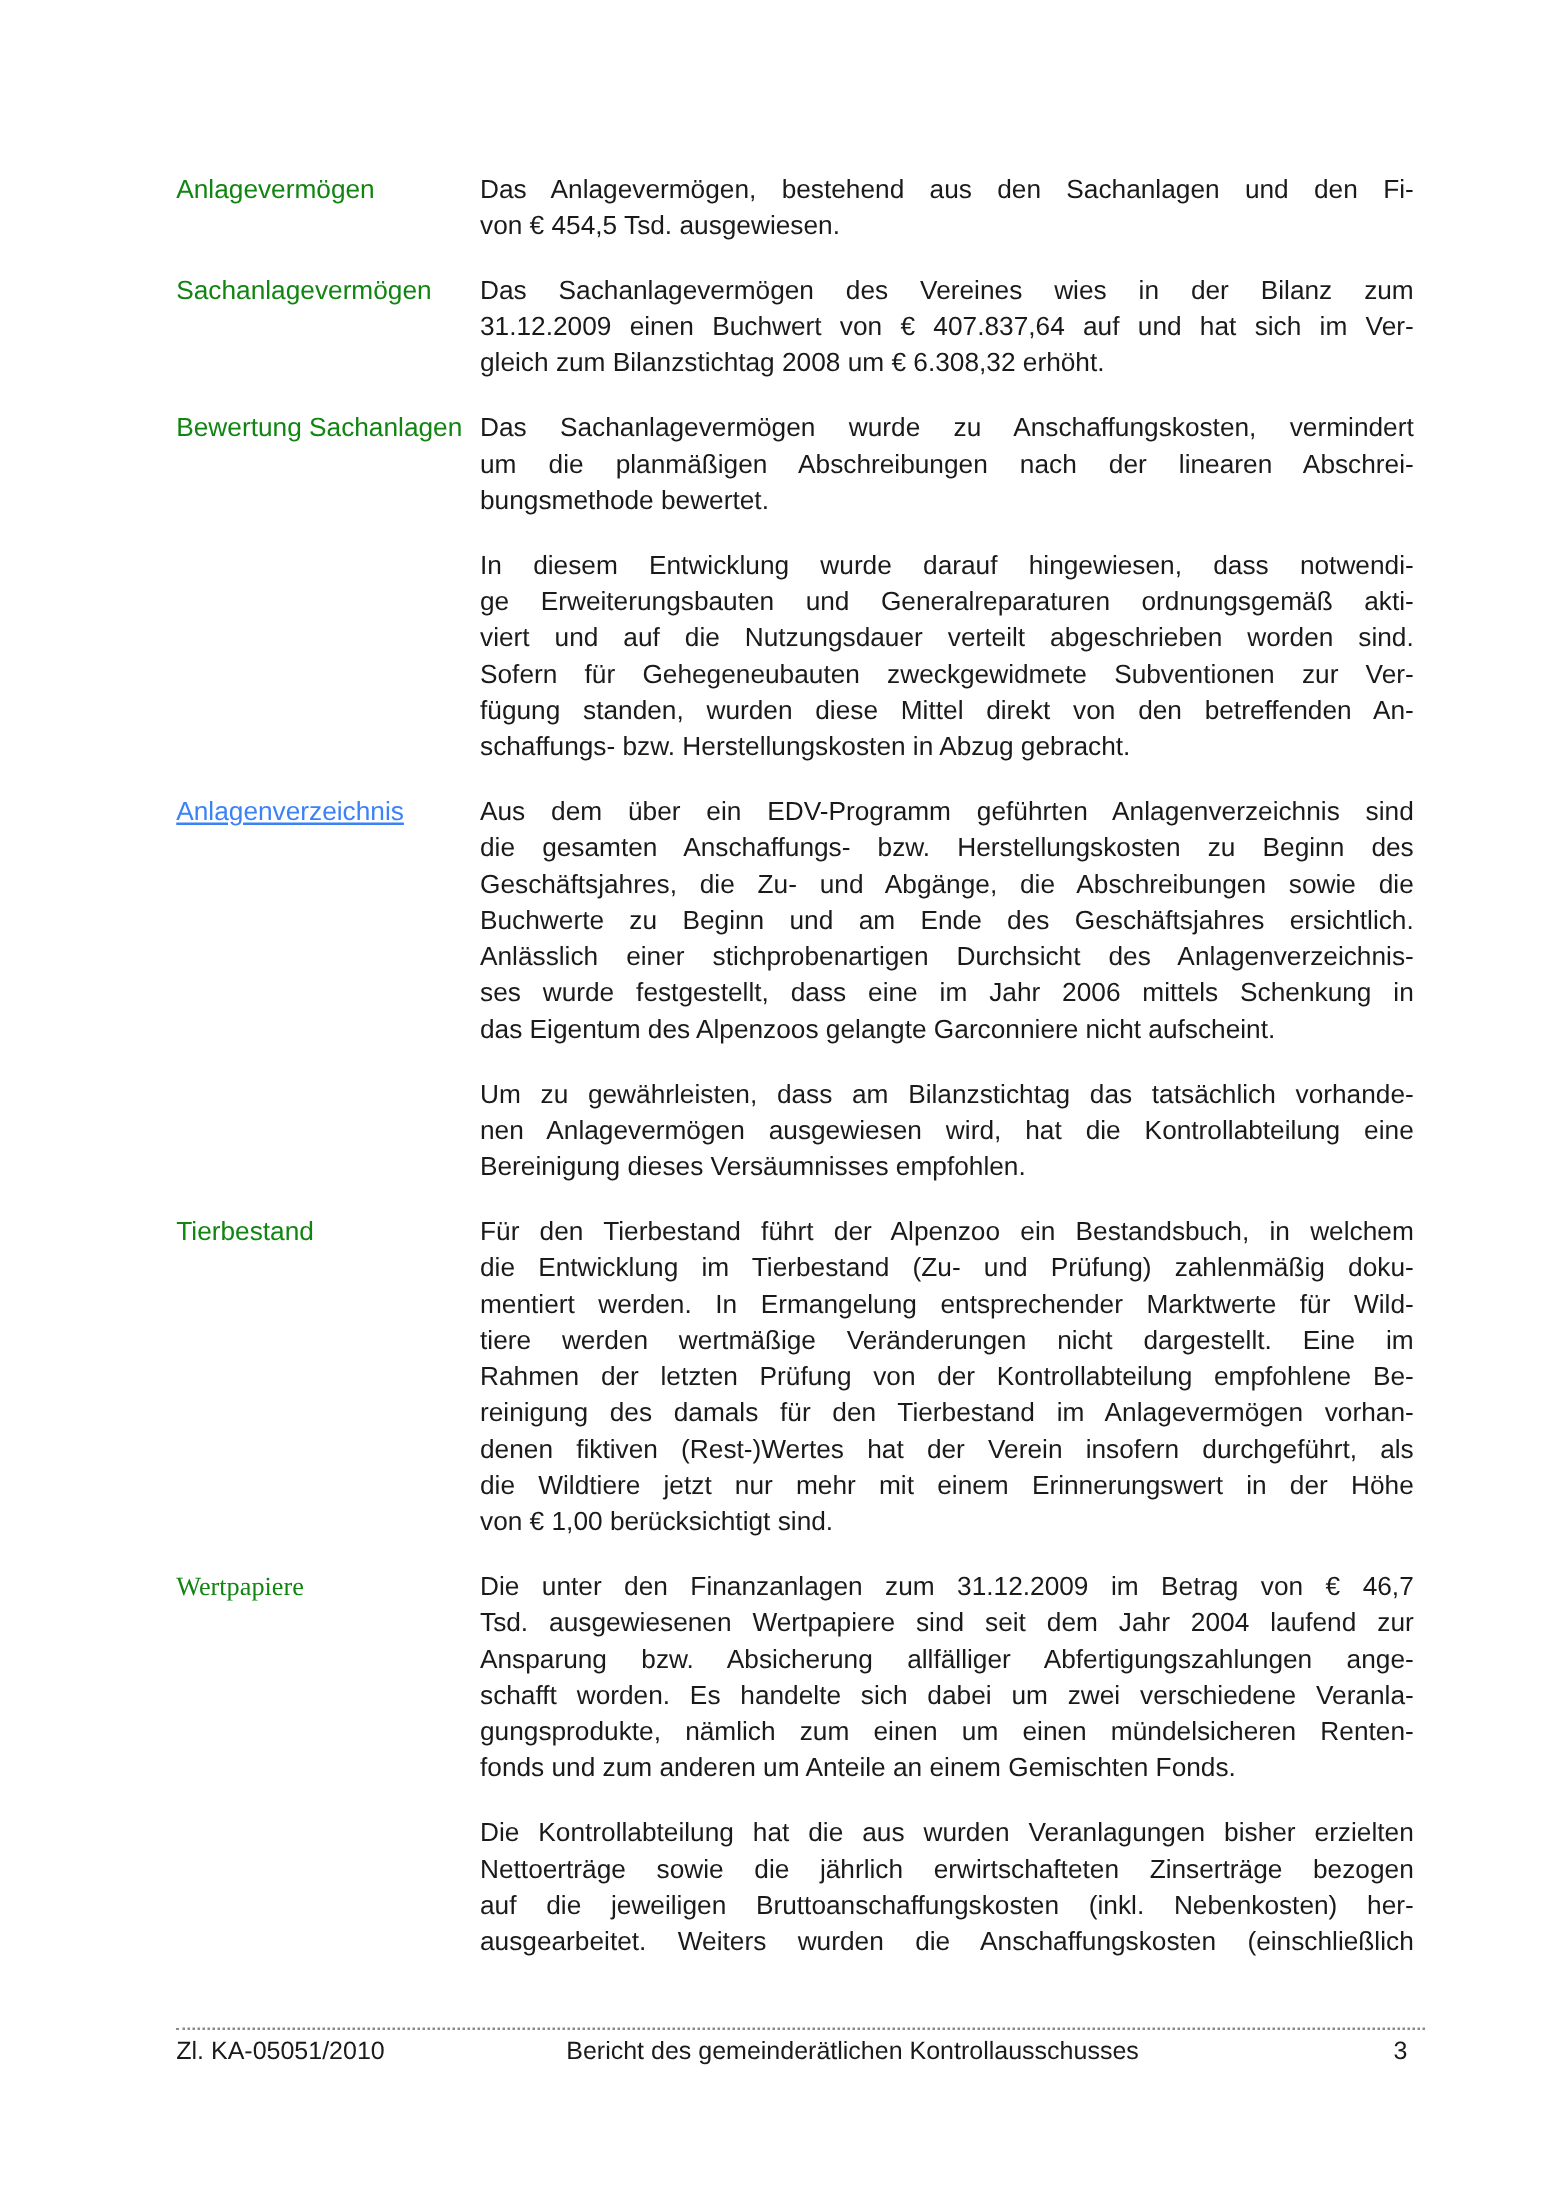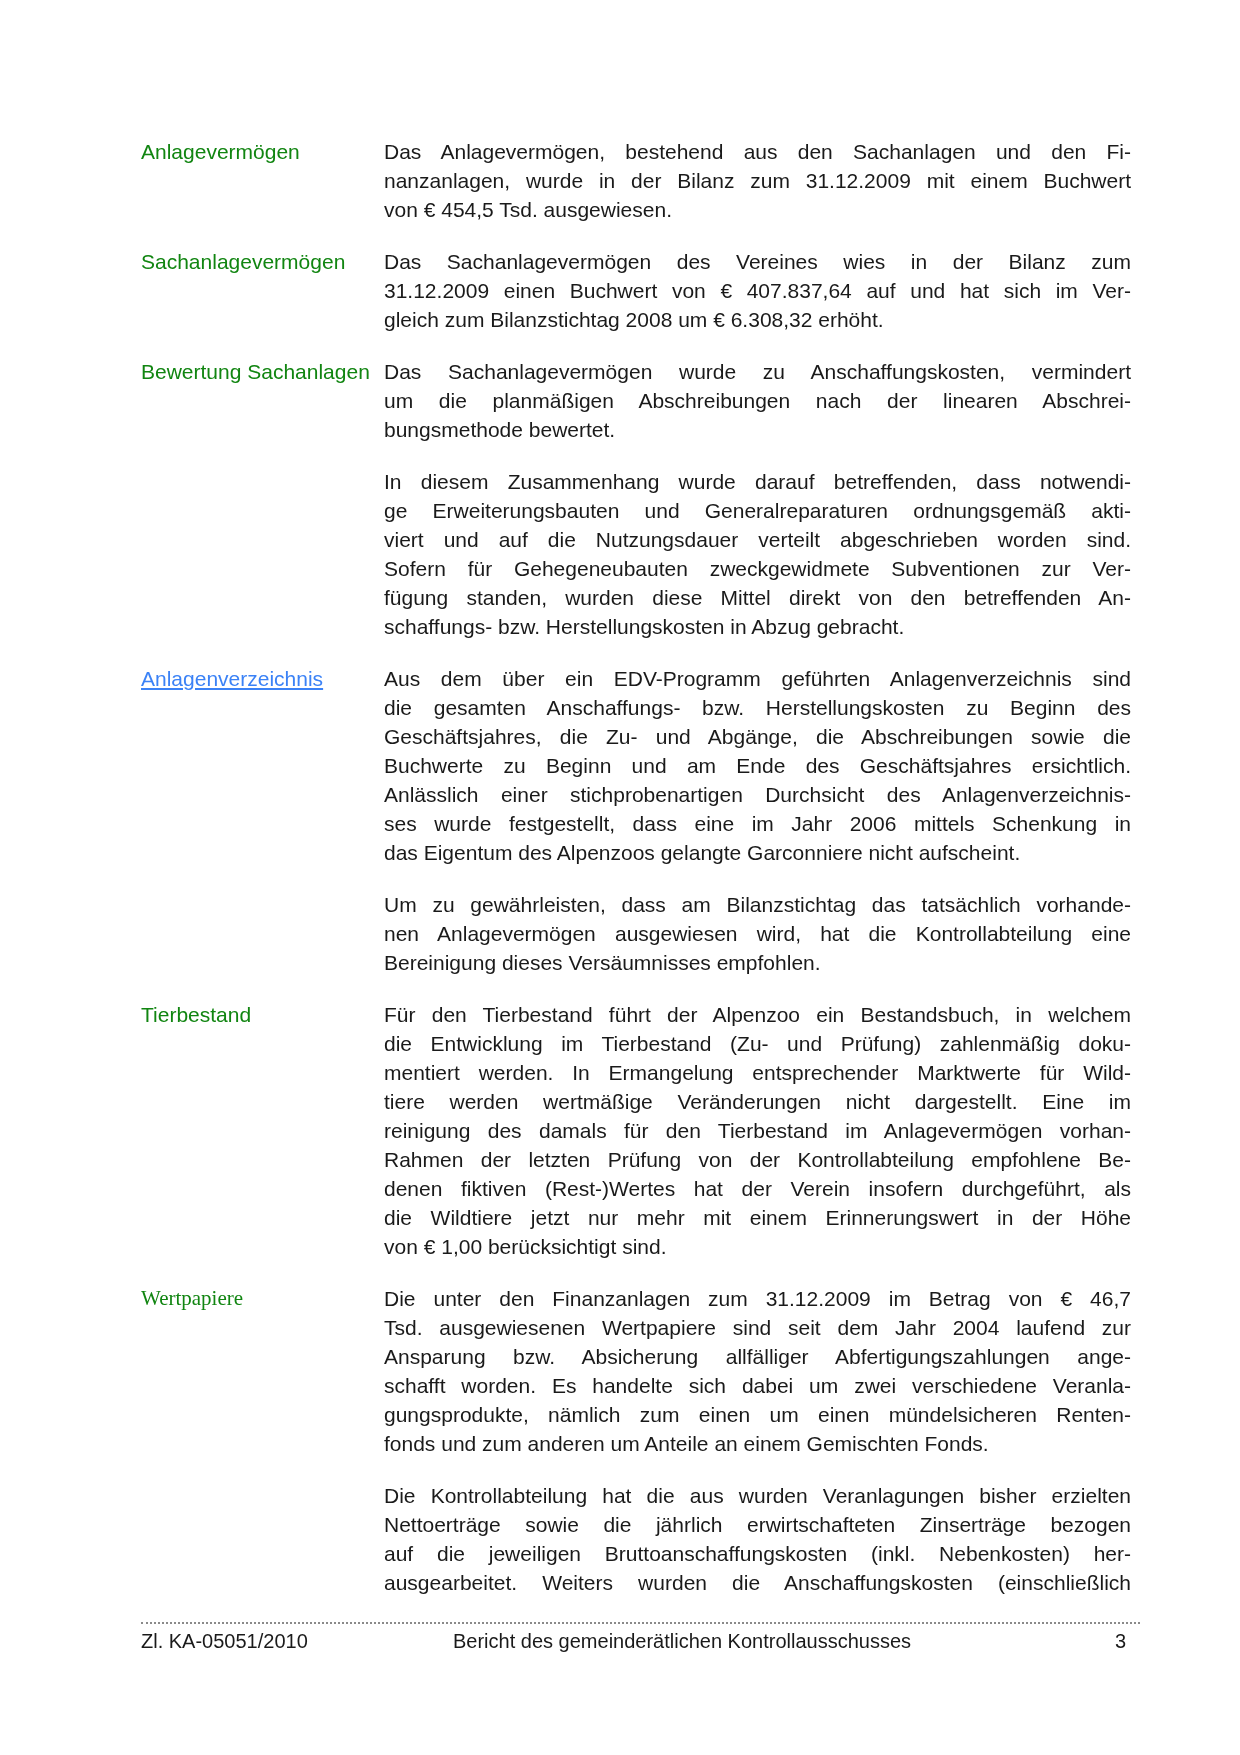--- a/index.html
+++ b/index.html
@@ -93,21 +93,20 @@
 <div class="page">
 
   <main class="content">
       <div class="section-row">
         <div class="label-col">
           <span class="margin-label" style="color: rgb(17, 133, 17);">Anlagevermögen</span>
         </div>
         <div class="body-col">
           <div class="paragraph">
             <div class="line">Das Anlagevermögen, bestehend aus den Sachanlagen und den Fi-</div>
-            <div class="line">nanzanlagen, wurde in der Bilanz zum 31.12.2009 mit einem Buchwert</div>
             <div class="line last">von € 454,5 Tsd. ausgewiesen.</div>
           </div>
         </div>
       </div>
       <div class="section-row">
         <div class="label-col">
           <span class="margin-label" style="color: rgb(17, 133, 17);">Sachanlagevermögen</span>
         </div>
         <div class="body-col">
           <div class="paragraph">
@@ -121,21 +120,21 @@
         <div class="label-col">
           <span class="margin-label" style="color: rgb(17, 133, 17);">Bewertung Sachanlagen</span>
         </div>
         <div class="body-col">
           <div class="paragraph">
             <div class="line">Das Sachanlagevermögen wurde zu Anschaffungskosten, vermindert</div>
             <div class="line">um die planmäßigen Abschreibungen nach der linearen Abschrei-</div>
             <div class="line last">bungsmethode bewertet.</div>
           </div>
           <div class="paragraph">
-            <div class="line">In diesem Zusammenhang wurde darauf betreffenden, dass notwendi-</div>
+            <div class="line">In diesem Entwicklung wurde darauf hingewiesen, dass notwendi-</div>
             <div class="line">ge Erweiterungsbauten und Generalreparaturen ordnungsgemäß akti-</div>
             <div class="line">viert und auf die Nutzungsdauer verteilt abgeschrieben worden sind.</div>
             <div class="line">Sofern für Gehegeneubauten zweckgewidmete Subventionen zur Ver-</div>
             <div class="line">fügung standen, wurden diese Mittel direkt von den betreffenden An-</div>
             <div class="line last">schaffungs- bzw. Herstellungskosten in Abzug gebracht.</div>
           </div>
         </div>
       </div>
       <div class="section-row">
         <div class="label-col">
@@ -161,22 +160,22 @@
       <div class="section-row">
         <div class="label-col">
           <span class="margin-label" style="color: rgb(17, 133, 17);">Tierbestand</span>
         </div>
         <div class="body-col">
           <div class="paragraph">
             <div class="line">Für den Tierbestand führt der Alpenzoo ein Bestandsbuch, in welchem</div>
             <div class="line">die Entwicklung im Tierbestand (Zu- und Prüfung) zahlenmäßig doku-</div>
             <div class="line">mentiert werden. In Ermangelung entsprechender Marktwerte für Wild-</div>
             <div class="line">tiere werden wertmäßige Veränderungen nicht dargestellt. Eine im</div>
+            <div class="line">Rahmen der letzten Prüfung von der Kontrollabteilung empfohlene Be-</div>
             <div class="line">reinigung des damals für den Tierbestand im Anlagevermögen vorhan-</div>
-            <div class="line">Rahmen der letzten Prüfung von der Kontrollabteilung empfohlene Be-</div>
             <div class="line">denen fiktiven (Rest-)Wertes hat der Verein insofern durchgeführt, als</div>
             <div class="line">die Wildtiere jetzt nur mehr mit einem Erinnerungswert in der Höhe</div>
             <div class="line last">von € 1,00 berücksichtigt sind.</div>
           </div>
         </div>
       </div>
       <div class="section-row">
         <div class="label-col">
           <span class="margin-label" style="color: rgb(17, 133, 17); font-family: Liberation Serif, serif;">Wertpapiere</span>
         </div>

